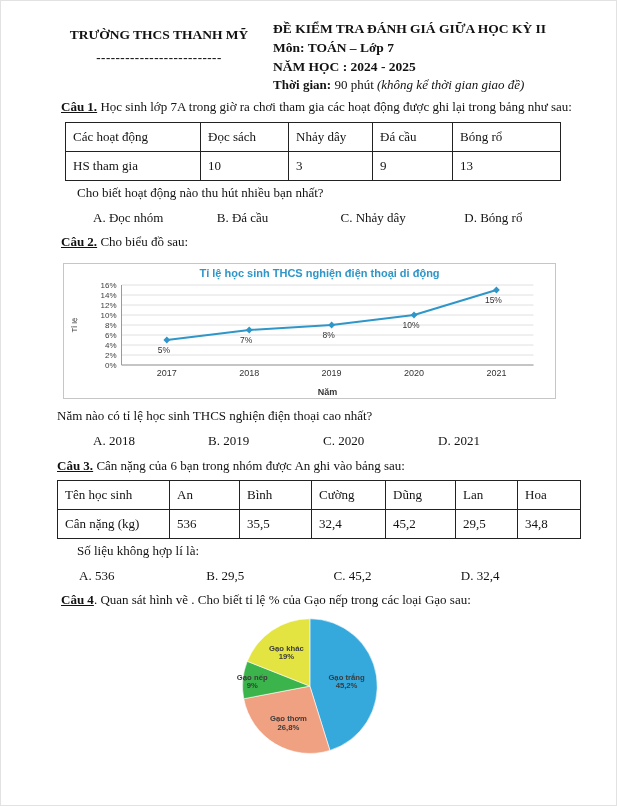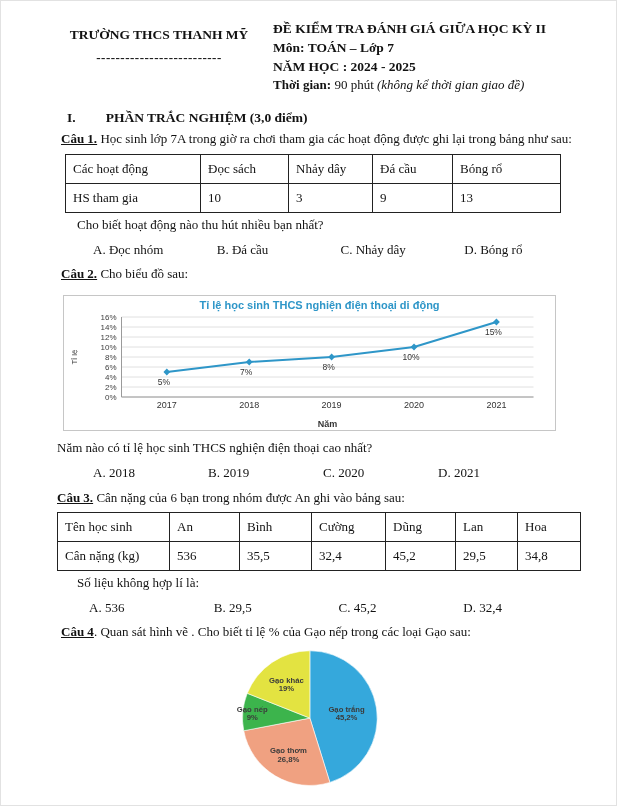--- a/index.html
+++ b/index.html
@@ -28,21 +28,21 @@
   .indent0{margin-left:12px;margin-top:8px;}
   
   table{border-collapse:collapse;table-layout:fixed;font-size:13px;}
   td{border:1px solid #222;padding:2px 7px;height:24px;overflow:hidden;white-space:nowrap;}
   .tbl1{margin:5px 0 3px 20px;width:495px;}
   .tbl3{margin:4px 0 3px 12px;width:523px;}
   
   .options{display:flex;margin:7px 0 7px 48px;}
   .opt1 span{width:136px;}
   .opt2 span{width:115px;}
-  .opt3{margin-left:44px;justify-content:flex-end;}
+  .opt3{margin-left:34px;justify-content:flex-end;}
   .opt3 span{width:132px;}
   
   .chart-frame{margin:12px 0 4px 18px;width:489px;border:1px solid #c6c6c6;padding:1px;background:#fff;}
   .chart-frame svg{display:block;width:485px;height:132px;}
   .pie-wrap{margin:2px 0 0 150px;width:230px;}
   .pie-wrap svg{display:block;width:224px;height:152px;}
   svg text{font-family:"Liberation Sans",sans-serif;}
 </style>
 </head>
 <body>
@@ -55,23 +55,20 @@
       <div class="dashes">--------------------------</div>
     </div>
     <div class="header-right">
       <div>ĐỀ KIỂM TRA ĐÁNH GIÁ GIỮA HỌC KỲ II</div>
       <div>Môn: TOÁN – Lớp 7</div>
       <div>NĂM HỌC : 2024 - 2025</div>
       <div class="time-line"><span>Thời gian:</span><span class="time-value"> 90 phút </span><span class="time-note">(không kể thời gian giao đề)</span></div>
     </div>
   </div>
 
-  <div class="section">
-    <span class="num">I.</span><span>PHẦN TRẮC NGHIỆM (3,0 điểm)</span>
-  </div>
 
   <p class="para"><span class="q-label">Câu 1.</span><span> Học sinh lớp 7A trong giờ ra chơi tham gia các hoạt động được ghi lại trong bảng như sau:</span></p>
 
   <table class="tbl1">
     <colgroup>
         <col style="width:135px">
         <col style="width:88px">
         <col style="width:84px">
         <col style="width:80px">
         <col style="width:108px">

